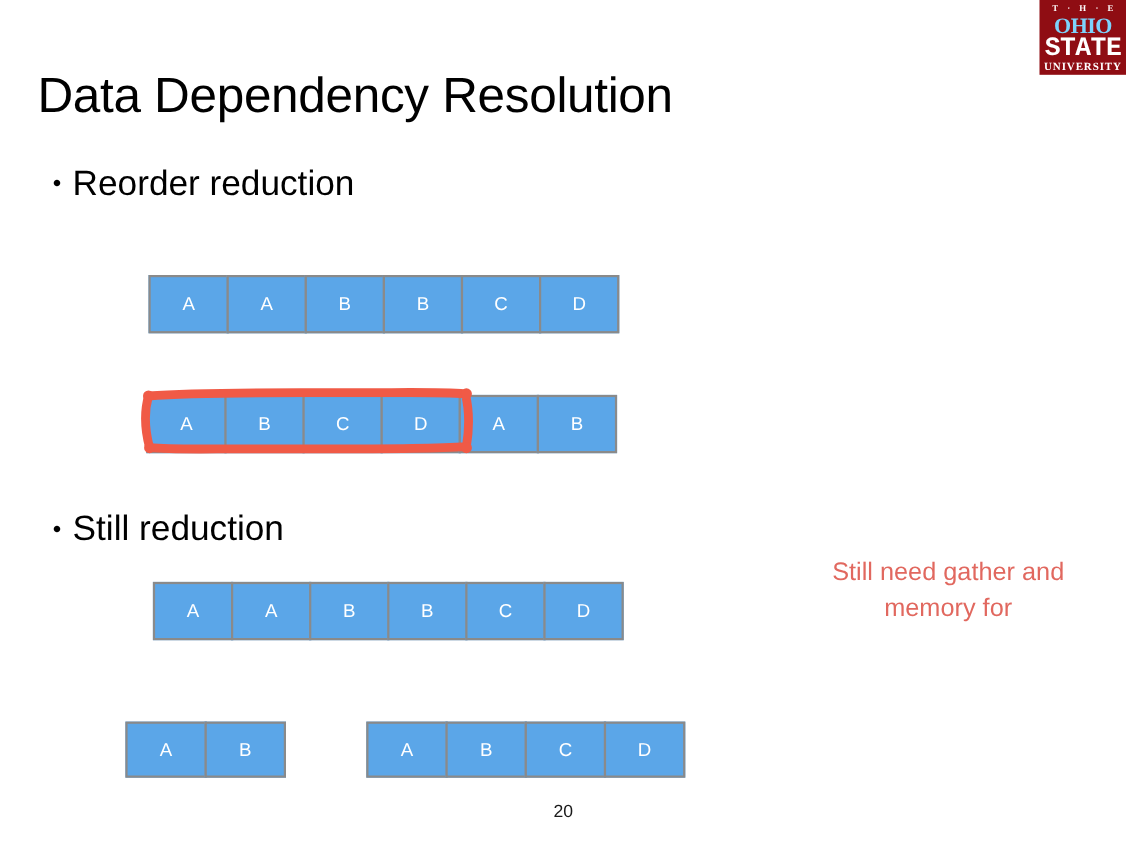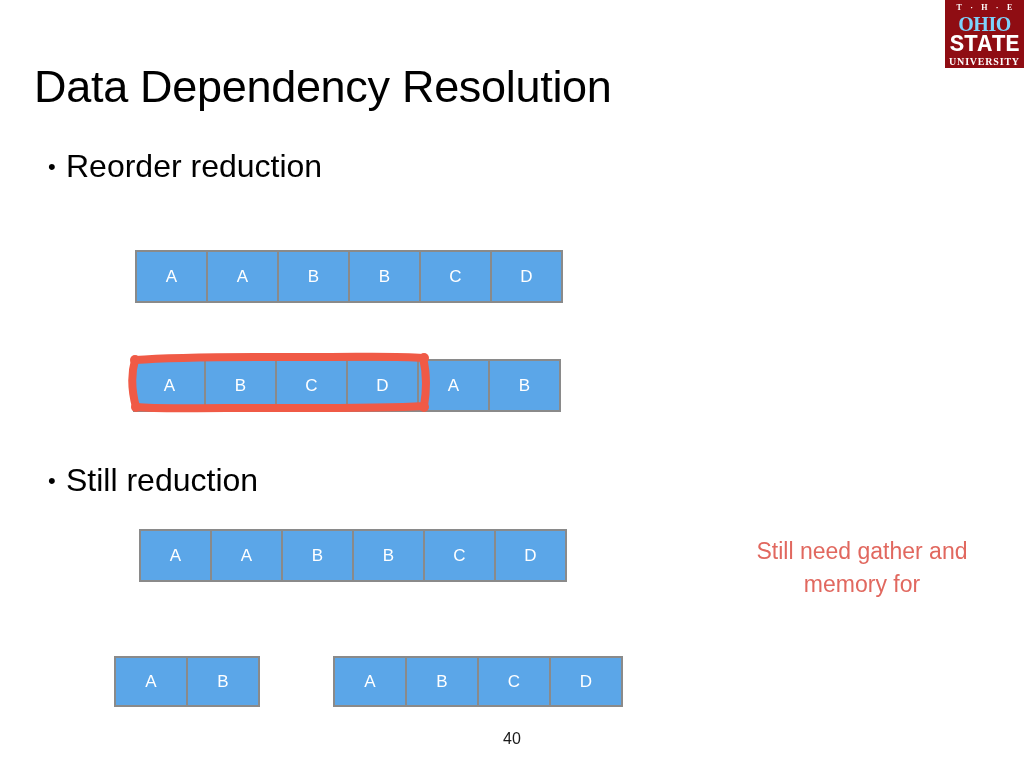--- a/index.html
+++ b/index.html
@@ -156,21 +156,20 @@
   
   .note-red {
     position: absolute;
     left: 714px;
     top: 503px;
     width: 296px;
     text-align: center;
     color: #e1685f;
     font-size: 23px;
     line-height: 33px;
-    margin-top: 32px;
   }
 
   
   .page-number {
     position: absolute;
     left: 0;
     top: 730px;
     width: 1024px;
     text-align: center;
     font-size: 16px;
@@ -249,15 +248,15 @@
     <div class="cell">B</div>
     <div class="cell">C</div>
     <div class="cell">D</div>
   </div>
 
   <div class="note-red">
     <div>Still need gather and</div>
     <div>memory for</div>
   </div>
 
-  <div class="page-number">40</div>
+  <div class="page-number">20</div>
 
 </div>
 
 </body></html>

